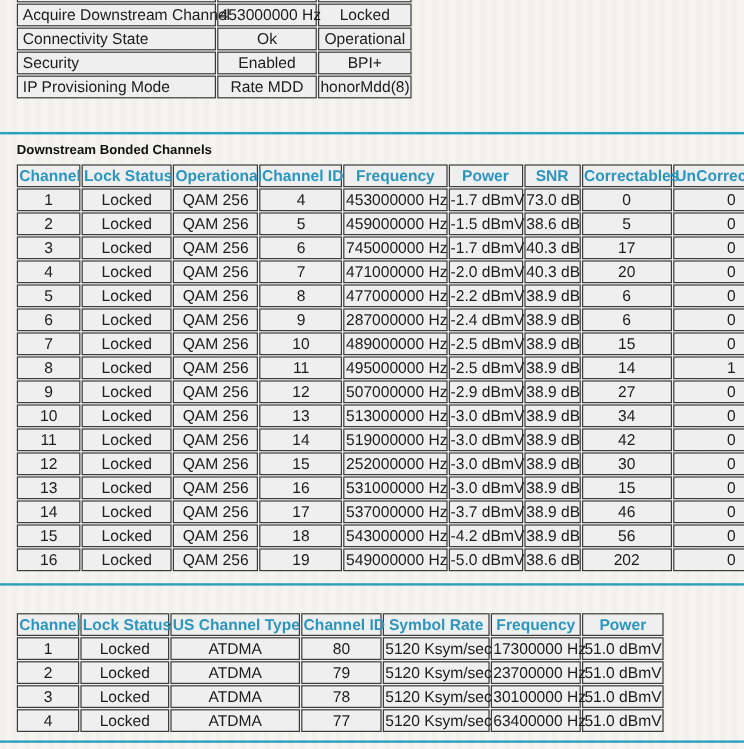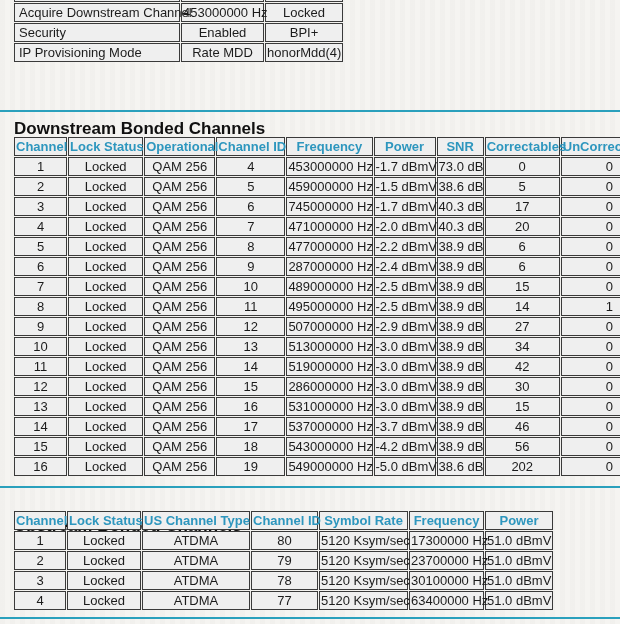--- a/index.html
+++ b/index.html
@@ -34,21 +34,21 @@
   .status td:first-child { text-align: left; padding-left: 4px; }
 
   .downstream { position: absolute; top: 136px; left: 13px; width: 646px; }
   .upstream   { position: absolute; top: 510px; left: 13px; width: 541px; }
 
   .divider { position: absolute; left: 0; width: 620px; height: 2px; background: var(--accent, #2aa0bc); }
   .d1 { top: 110px; }
   .d2 { top: 486px; }
   .d3 { top: 617px; }
 
-  .heading { position: absolute; left: 14px; font-weight: bold; color: #101010; font-size: 17px; }
+  .heading { position: absolute; left: 14px; font-weight: bold; color: #101010; font-size: 11px; }
   .h-down { top: 119px; }
   .h-up   { top: 516px; }
 </style>
 </head>
 <body>
 
 <div class="page">
 
   <div class="status-clip">
     <table class="tbl status">
@@ -60,30 +60,35 @@
       <tbody>
         <tr>
           <td></td>
           <td></td>
           <td></td>
         </tr>
       <tr>
             <td>Acquire Downstream Channel</td>
             <td>453000000 Hz</td>
             <td>Locked</td>
+          </tr>
+          <tr>
+            <td>Connectivity State</td>
+            <td>Ok</td>
+            <td>Operational</td>
           </tr>
           <tr>
             <td>Security</td>
             <td>Enabled</td>
             <td>BPI+</td>
           </tr>
           <tr>
             <td>IP Provisioning Mode</td>
             <td>Rate MDD</td>
-            <td>honorMdd(4)</td>
+            <td>honorMdd(8)</td>
           </tr>
         </tbody>
     </table>
   </div>
 
   <div class="divider d1"></div>
 
   <div class="heading h-down">Downstream Bonded Channels</div>
 
   <table class="tbl downstream">
@@ -231,21 +236,21 @@
           <td>-3.0 dBmV</td>
           <td>38.9 dB</td>
           <td>42</td>
           <td>0</td>
         </tr>
         <tr>
           <td>12</td>
           <td>Locked</td>
           <td>QAM 256</td>
           <td>15</td>
-          <td>286000000 Hz</td>
+          <td>252000000 Hz</td>
           <td>-3.0 dBmV</td>
           <td>38.9 dB</td>
           <td>30</td>
           <td>0</td>
         </tr>
         <tr>
           <td>13</td>
           <td>Locked</td>
           <td>QAM 256</td>
           <td>16</td>

